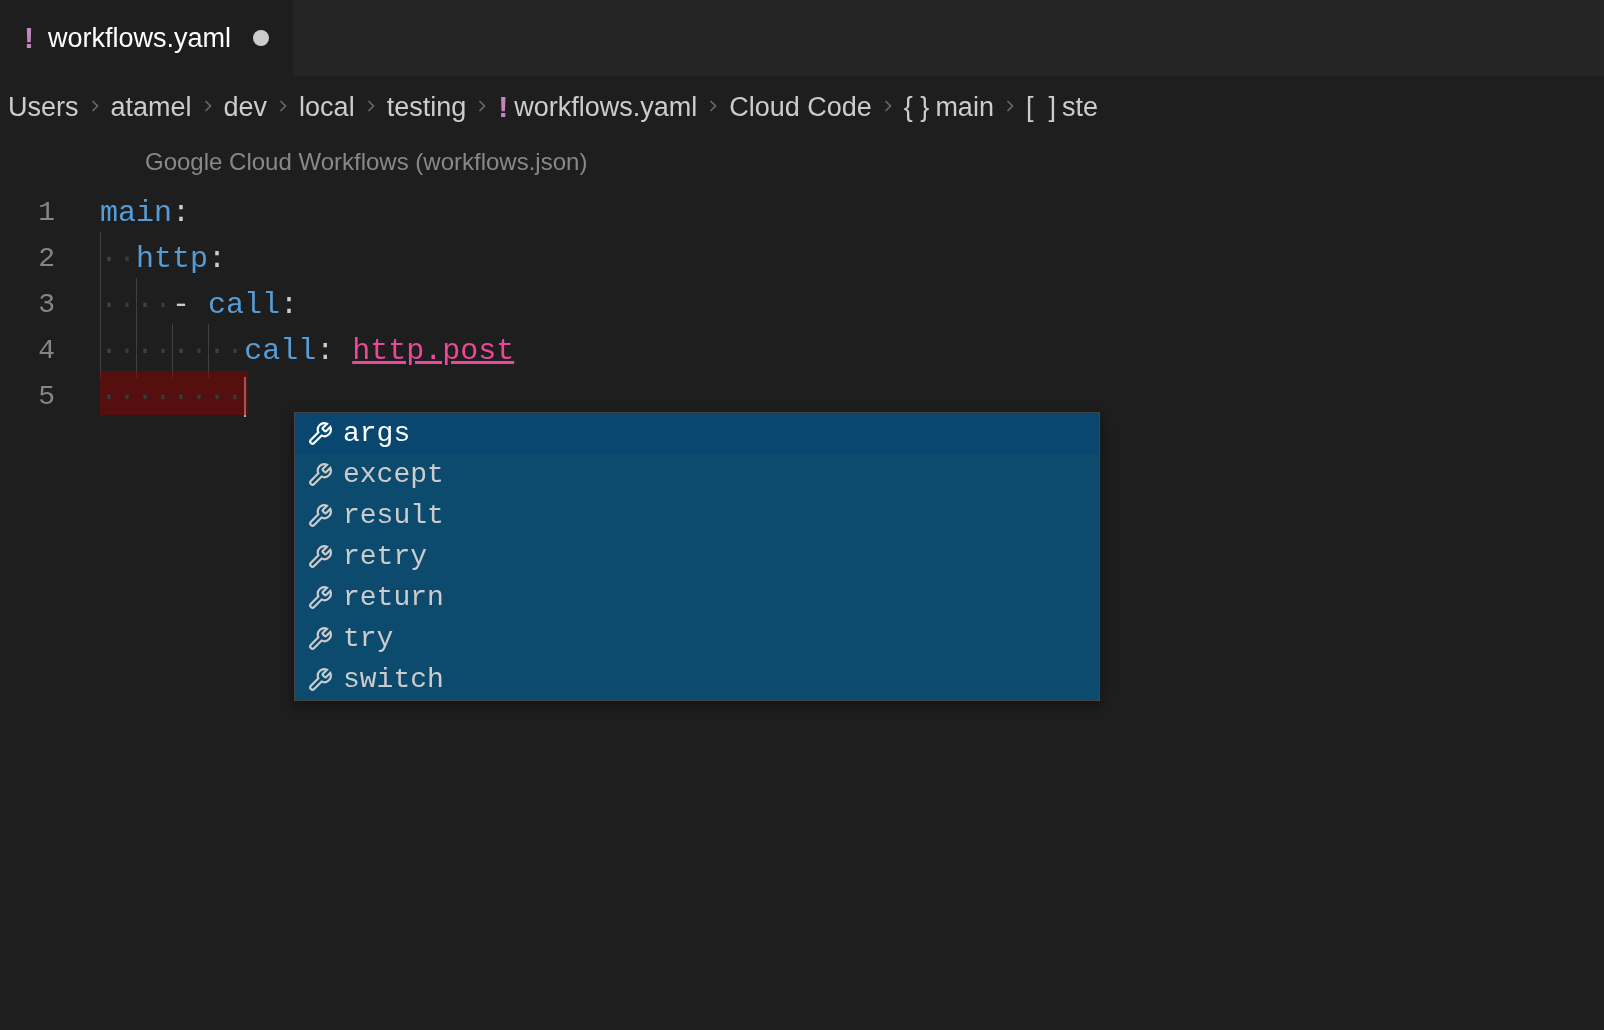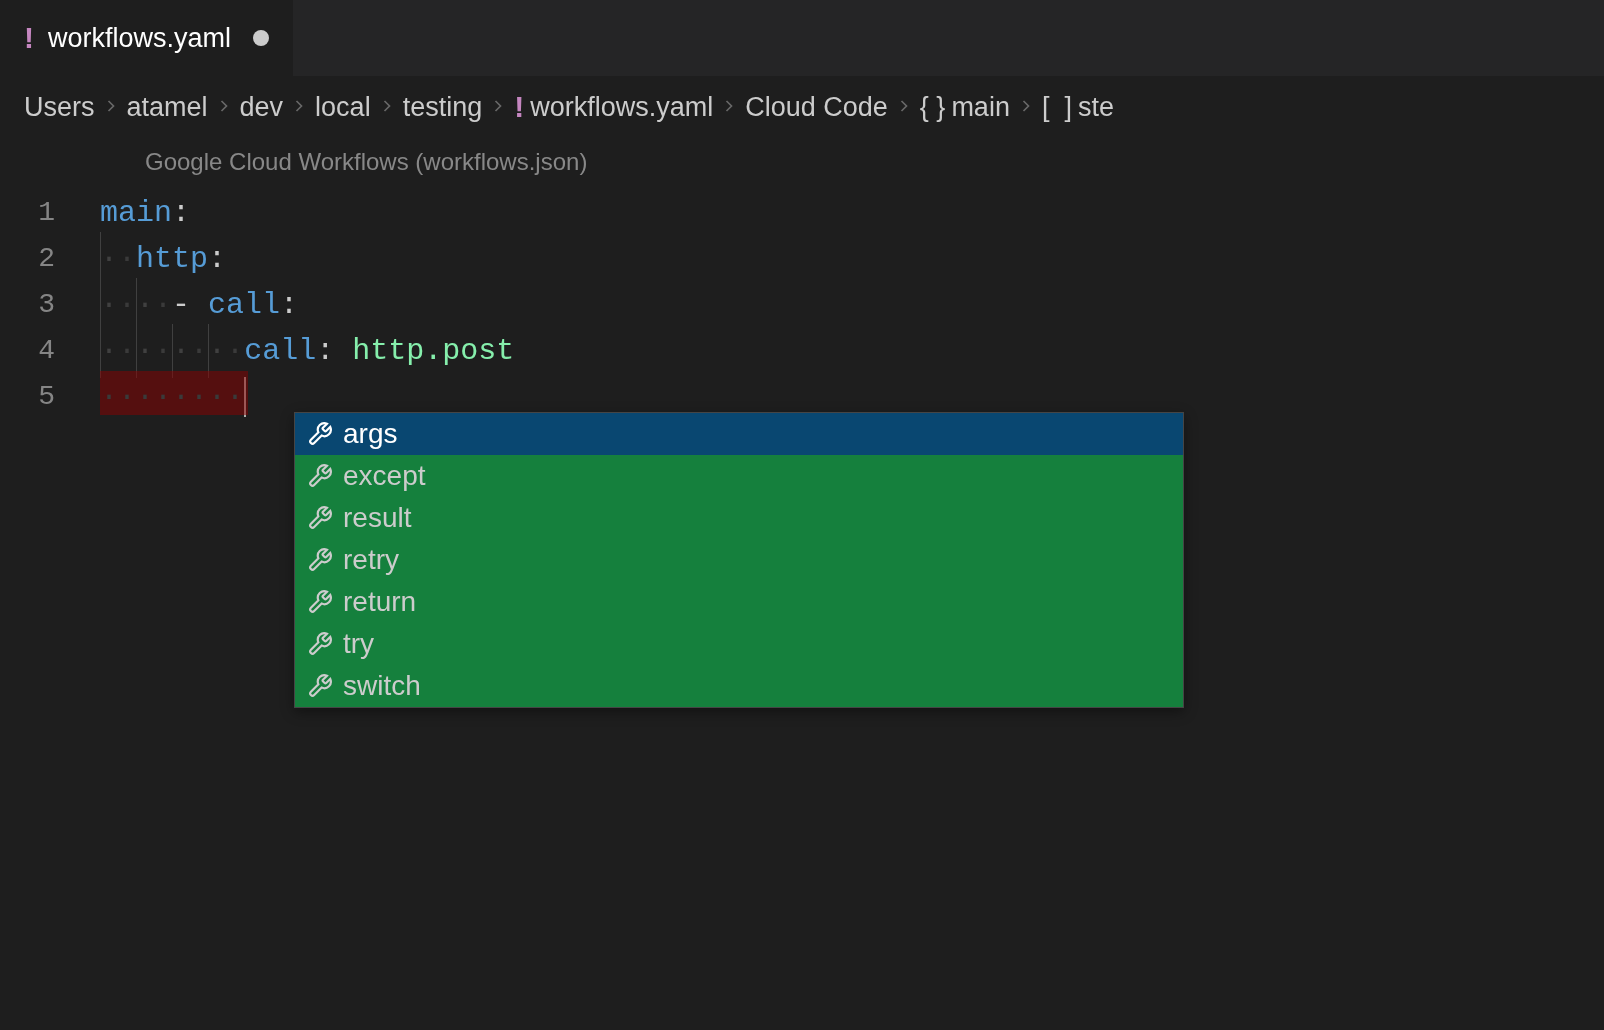--- a/index.html
+++ b/index.html
@@ -51,21 +51,21 @@
       height: 16px;
       border-radius: 50%;
       background-color: #cccccc;
       margin-left: 8px;
     }
     
     
     .breadcrumb {
       display: flex;
       align-items: center;
-      padding: 14px 24px;
+      padding: 14px 8px;
       gap: 6px;
       font-size: 27px;
       color: #cccccc;
       flex-wrap: nowrap;
       overflow: hidden;
       white-space: nowrap;
     }
     
     .breadcrumb-item {
       display: flex;
@@ -141,21 +141,21 @@
       content: "";
       position: absolute;
       left: 0;
       top: -10px;
       bottom: -10px;
       width: 1px;
       background-color: #404040;
     }
     
     .tok-key { color: #569cd6; }
-    .tok-string { color: #86efac; }
+    .tok-string { color: #ec4899; text-decoration: underline; }
     .tok-punct { color: #cccccc; }
     .tok-dash { color: #cccccc; }
     
     .indent {
       display: inline-block;
       color: #3a3a3a;
     }
     
     .line5-content {
       position: relative;
@@ -177,25 +177,25 @@
       background-color: #aeafad;
       margin-left: 0px;
       vertical-align: middle;
     }
     
     
     .autocomplete {
       position: absolute;
       left: 294px;
       top: 412px;
-      width: 890px;
-      background-color: #15803d;
+      width: 806px;
+      background-color: #0c4a6e;
       border: 1px solid #454545;
       box-shadow: 0 4px 12px rgba(0,0,0,0.4);
-      font-family: Liberation Sans, sans-serif;
+      font-family: Liberation Mono, monospace;
       font-size: 28px;
     }
     
     .autocomplete-item {
       display: flex;
       align-items: center;
       padding: 5px 12px;
       gap: 10px;
       cursor: pointer;
       color: #cccccc;

